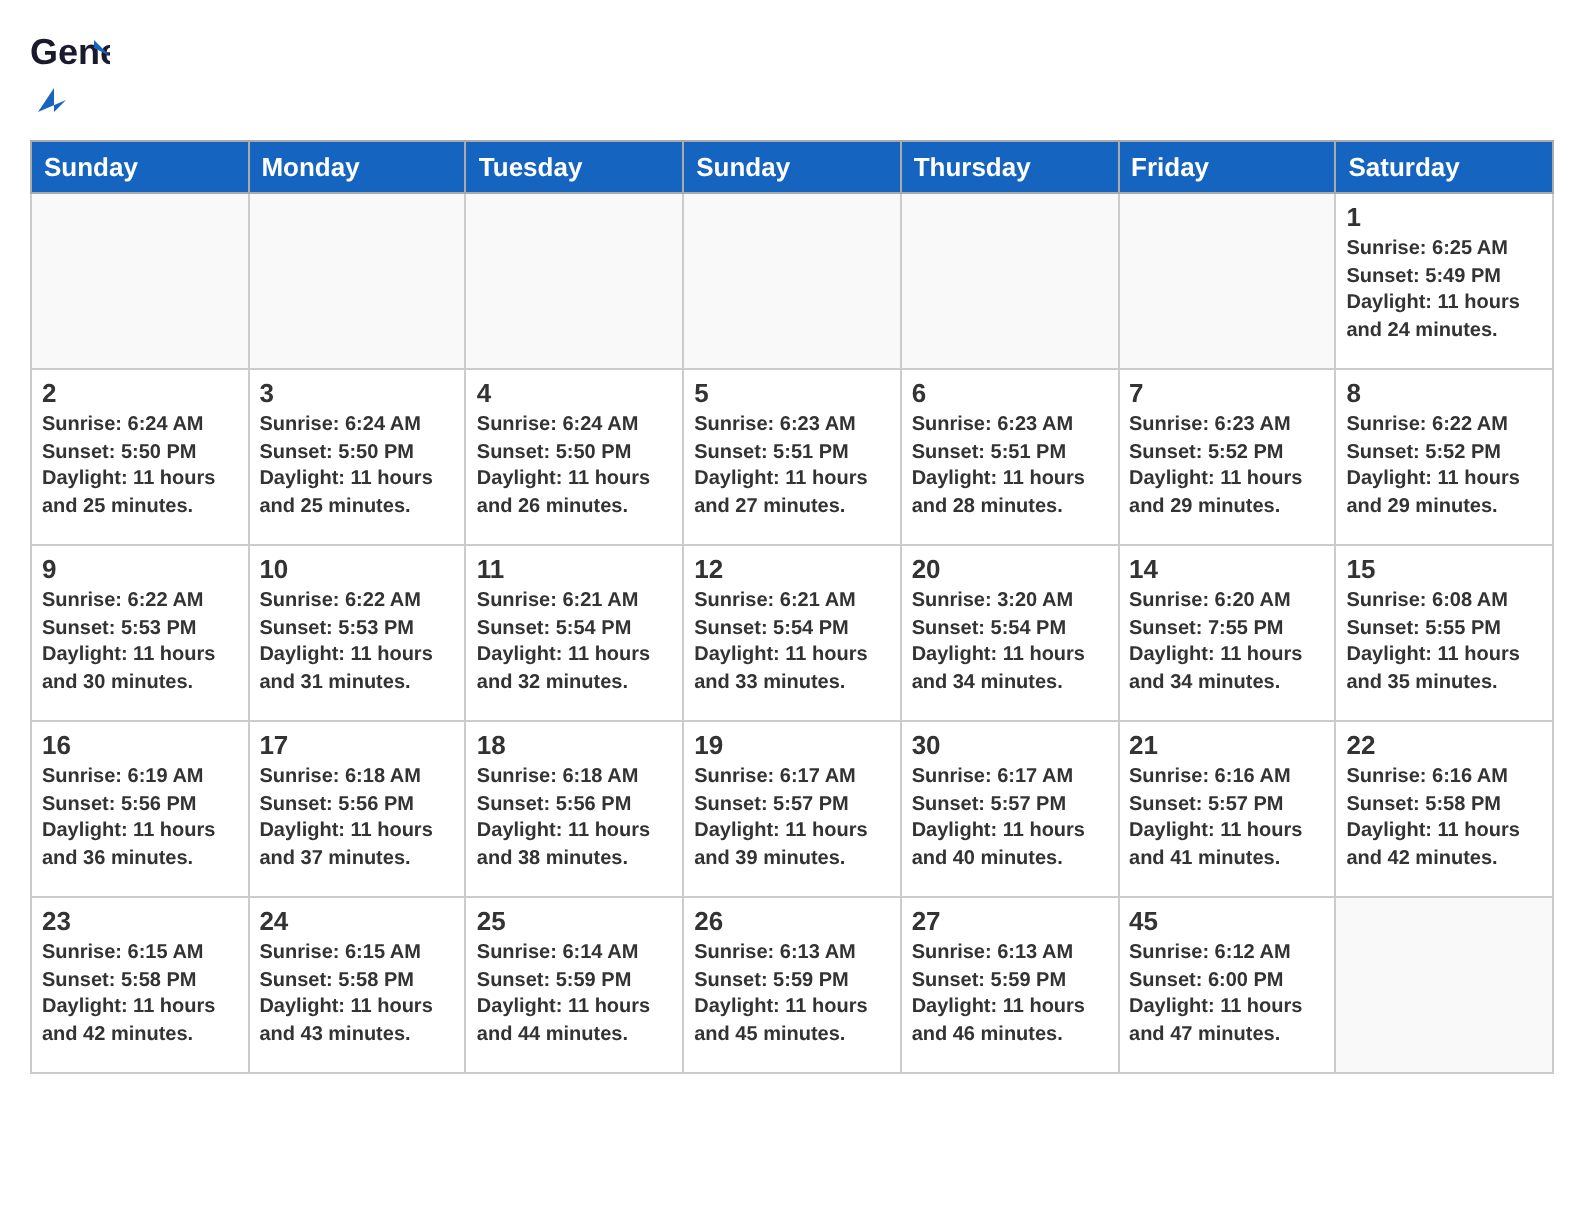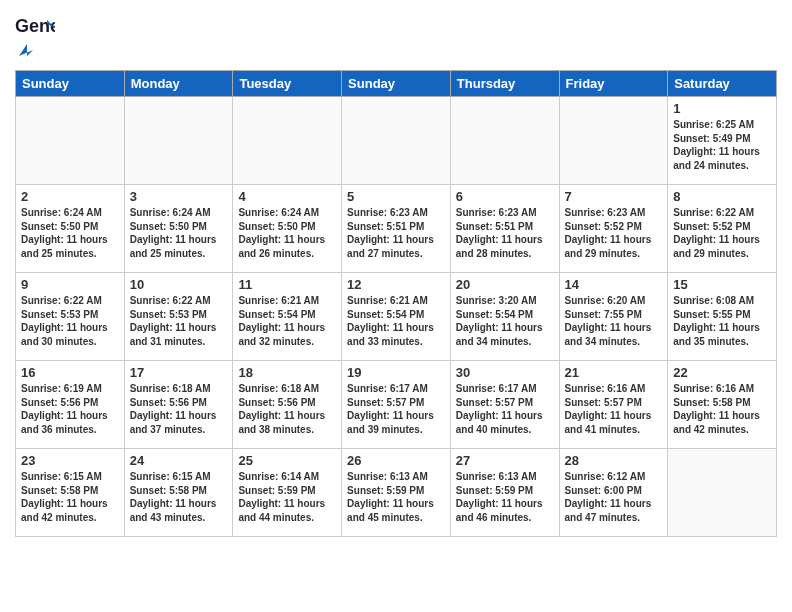--- a/index.html
+++ b/index.html
@@ -236,21 +236,21 @@
 Sunset: 5:59 PM
 Daylight: 11 hours and 45 minutes.</div>
           </td>
           <td>
             <div class="day-num">27</div>
             <div class="day-info">Sunrise: 6:13 AM
 Sunset: 5:59 PM
 Daylight: 11 hours and 46 minutes.</div>
           </td>
           <td>
-            <div class="day-num">28</div>
+            <div class="day-num">45</div>
             <div class="day-info">Sunrise: 6:12 AM
 Sunset: 6:00 PM
 Daylight: 11 hours and 47 minutes.</div>
           </td>
           <td class="empty"></td>
         </tr>
       </tbody>
   </table>
 </div>
 

